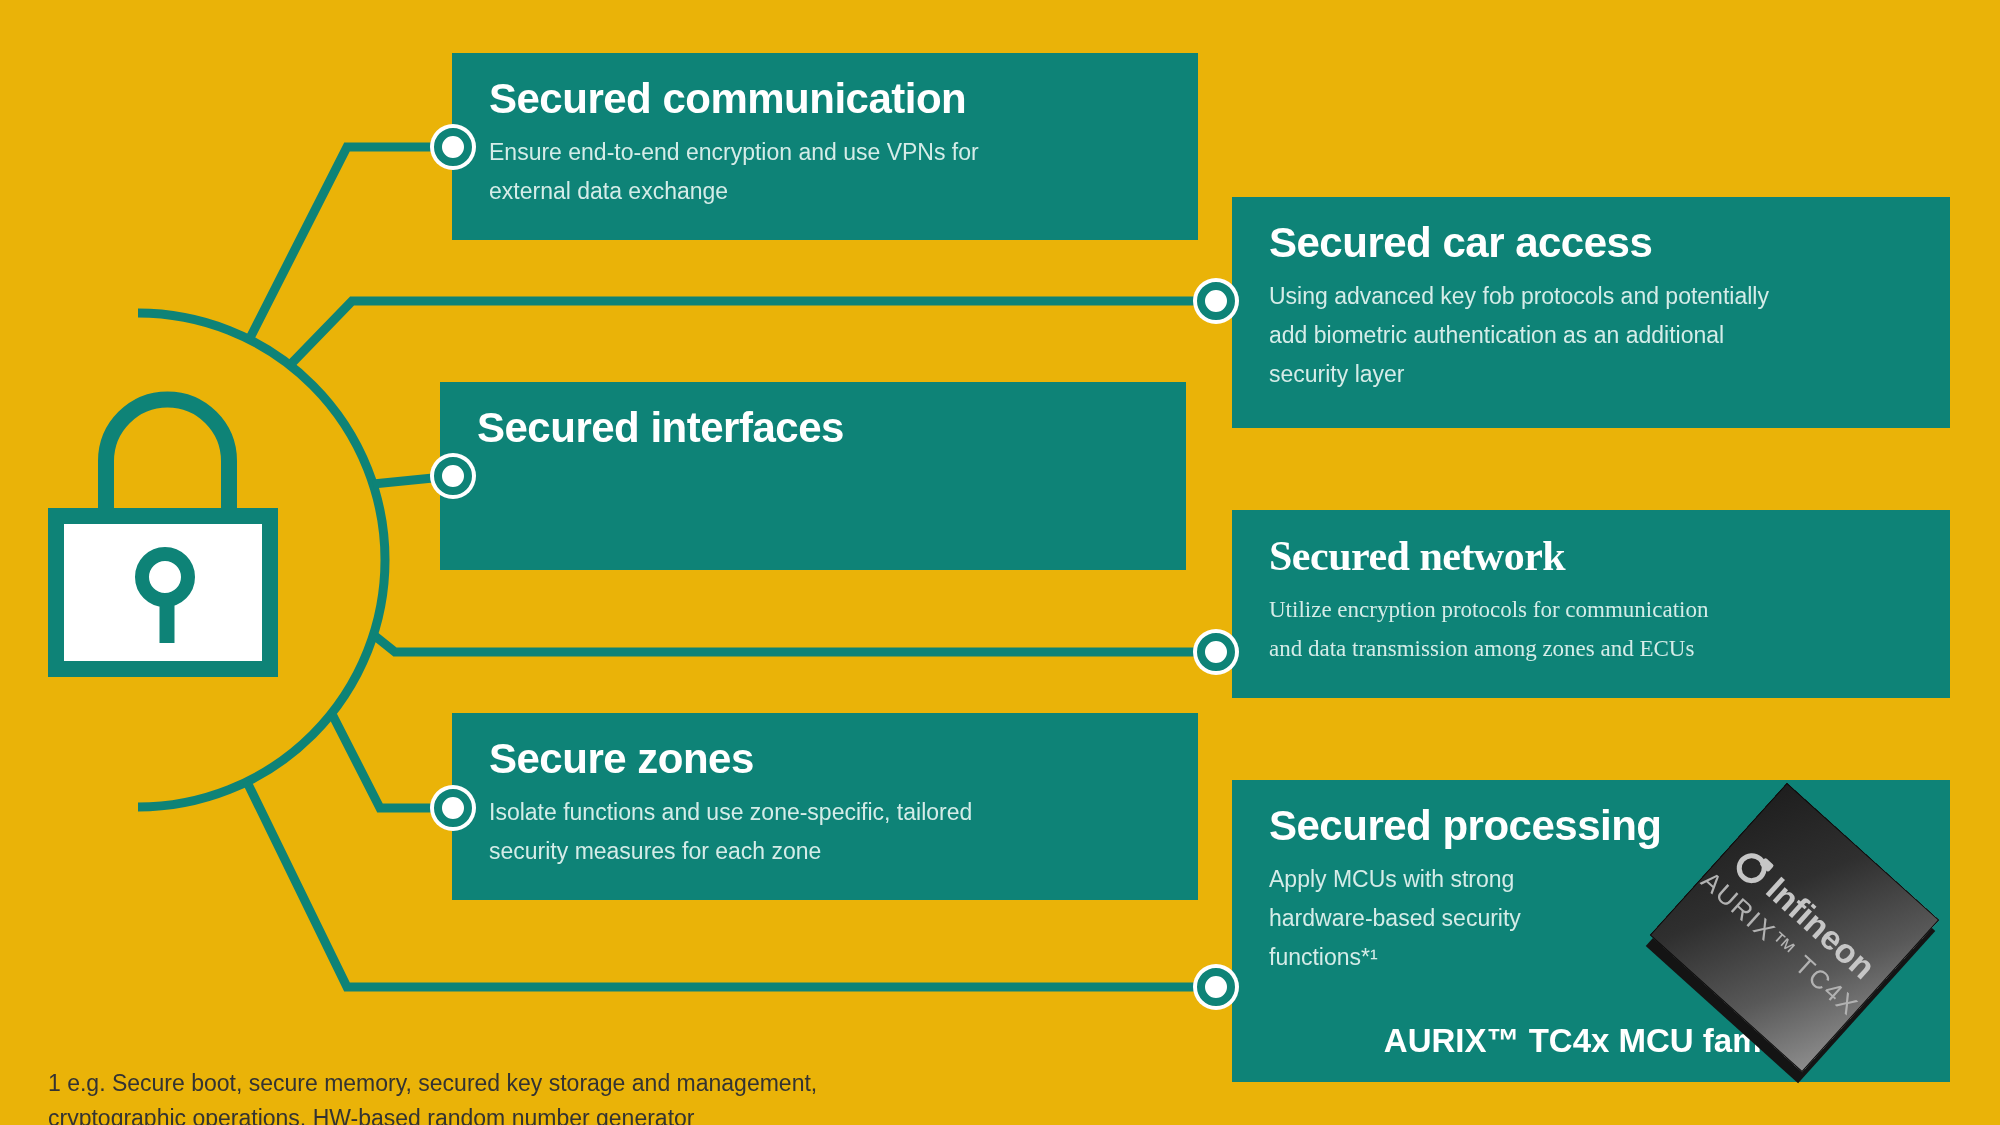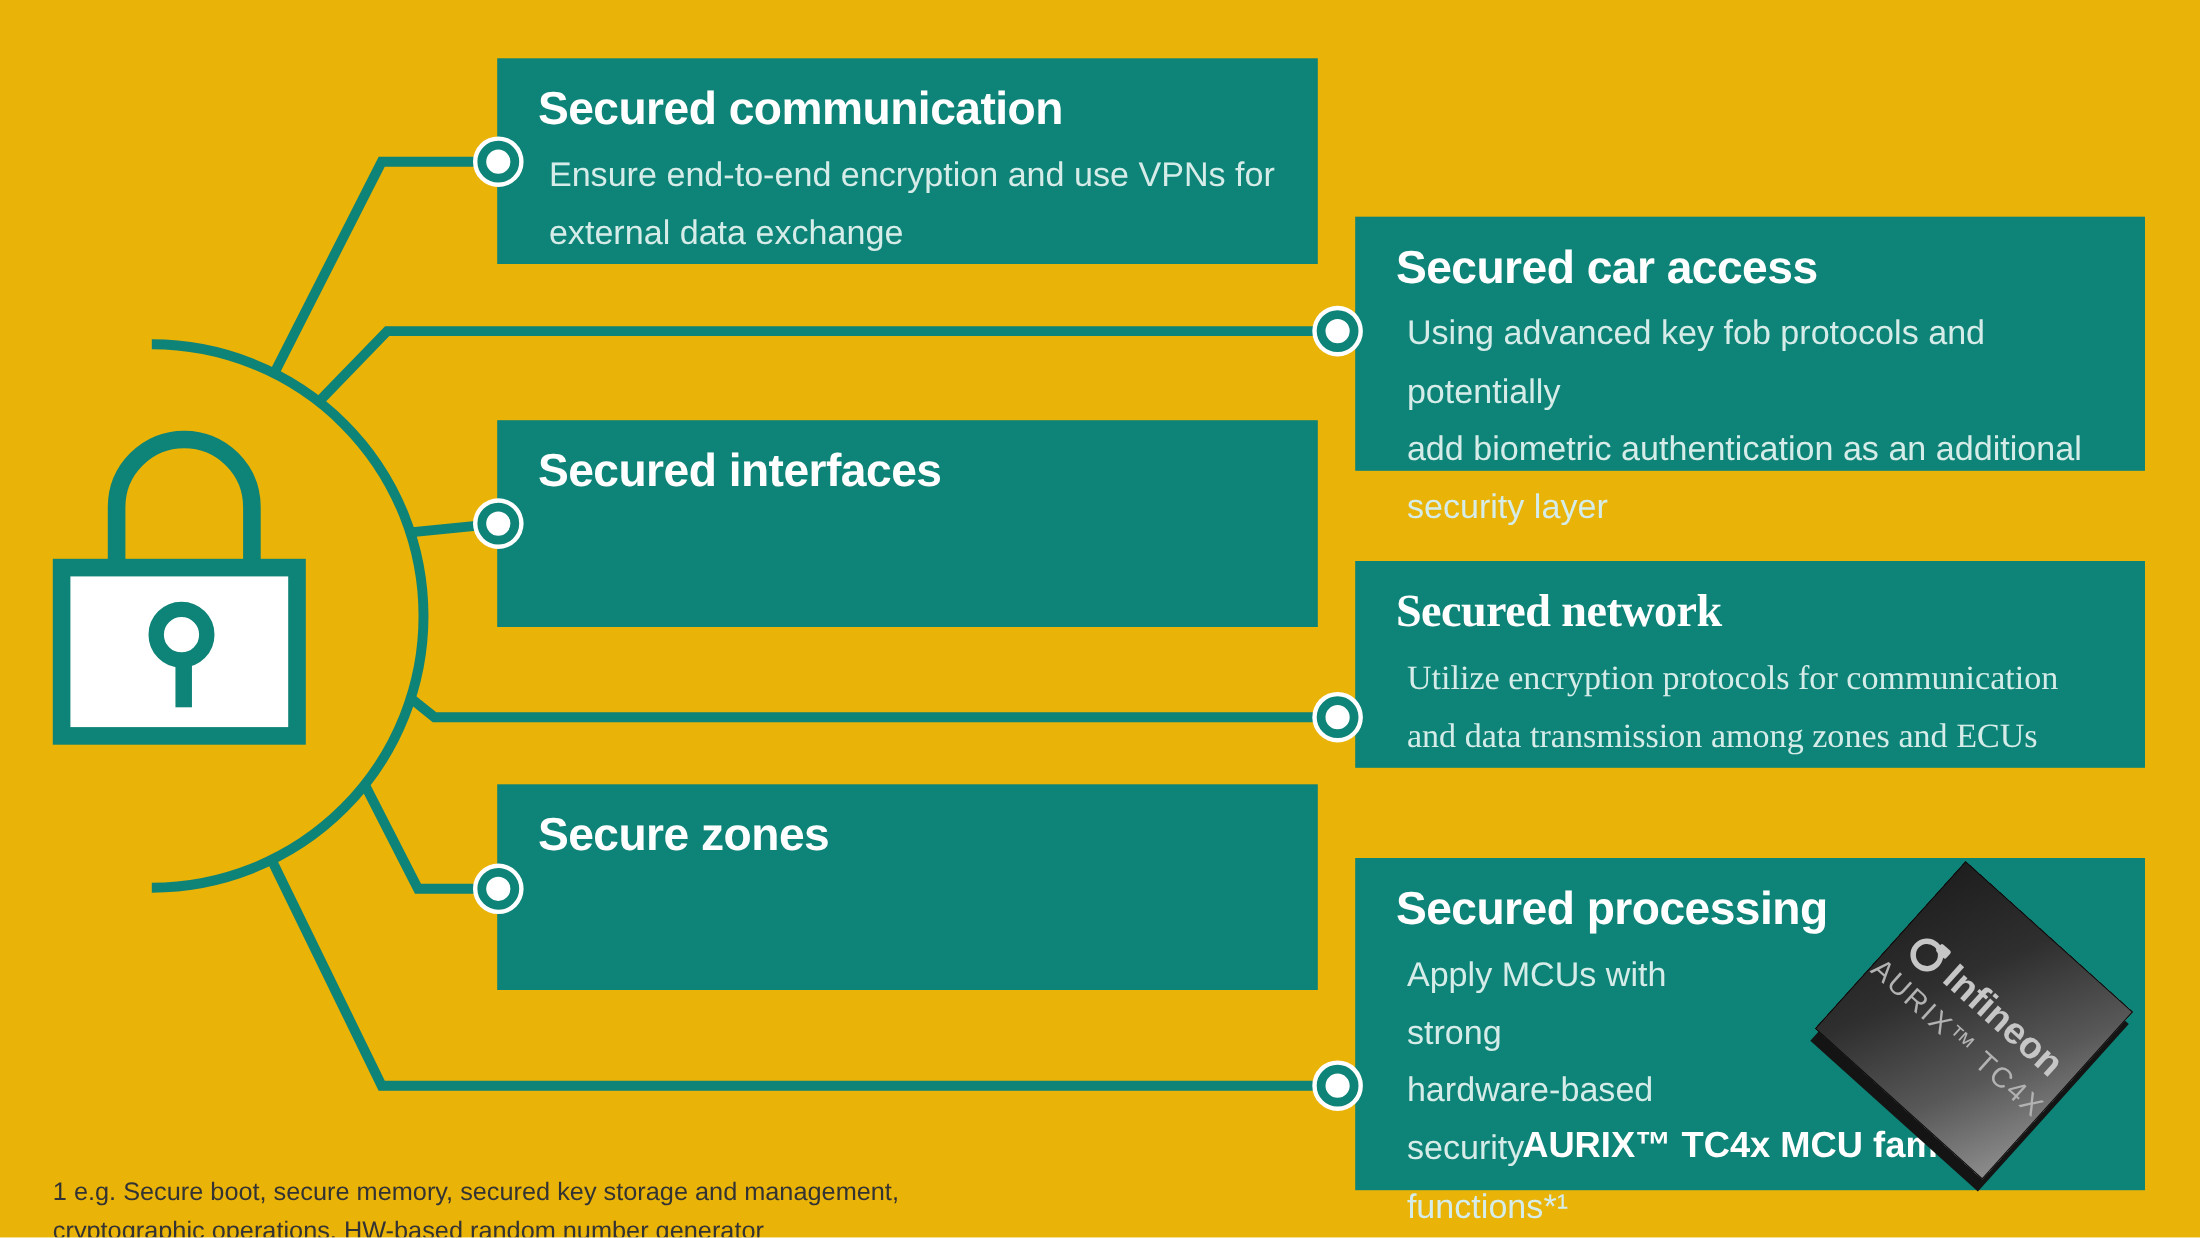--- a/index.html
+++ b/index.html
@@ -3,25 +3,25 @@
 <meta charset="utf-8">
 <style>
   html,body{margin:0;padding:0;background:#ffffff;}
   body{font-family:"Liberation Sans","DejaVu Sans",sans-serif;}
   .canvas{position:relative;width:2000px;height:1125px;background:#eab308;overflow:hidden;}
 
   
   .card{position:absolute;background:#0E8377;color:#fff;box-sizing:border-box;
         padding:22px 20px 0 37px;z-index:2;}
   .card h2{margin:0 0 10px 0;font-size:42px;font-weight:700;letter-spacing:-0.5px;color:#ffffff;}
-  .card p{margin:10px;font-size:31px;line-height:1.7;color:#d5ece8;white-space:pre-line;}
+  .card p{margin:0;font-size:23px;line-height:1.7;color:#d5ece8;white-space:pre-line;}
 
   .card.b1{left:452px;top:53px;  width:746px;height:187px;}
   .card.b2{left:1232px;top:197px;width:718px;height:231px;}
-  .card.b3{left:452px;top:382px; width:746px;height:188px;}
+  .card.b3{left:440px;top:382px; width:746px;height:188px;}
   .card.b4{left:1232px;top:510px;width:718px;height:188px;font-family:Liberation Serif, serif;}
   .card.b5{left:452px;top:713px; width:746px;height:187px;}
   .card.b6{left:1232px;top:780px;width:718px;height:302px;}
   .card.b6 p{max-width:330px;}
 
   
   .family-label{position:absolute;left:0;bottom:22px;width:100%;text-align:center;
                 font-size:33px;font-weight:700;color:#ffffff;z-index:1;}
 
   
@@ -69,20 +69,22 @@
   </div>
 
   <div class="card b4">
     <h2>Secured network</h2>
     <p>Utilize encryption protocols for communication
 and data transmission among zones and ECUs</p>
   </div>
 
   <div class="card b5">
     <h2>Secure zones</h2>
+    <p>Isolate functions and use zone-specific, tailored
+security measures for each zone</p>
   </div>
 
   <div class="card b6">
     <h2>Secured processing</h2>
     <p>Apply MCUs with strong
 hardware-based security
 functions*¹</p>
     <div class="family-label">AURIX™ TC4x MCU family</div>
   </div>
 

